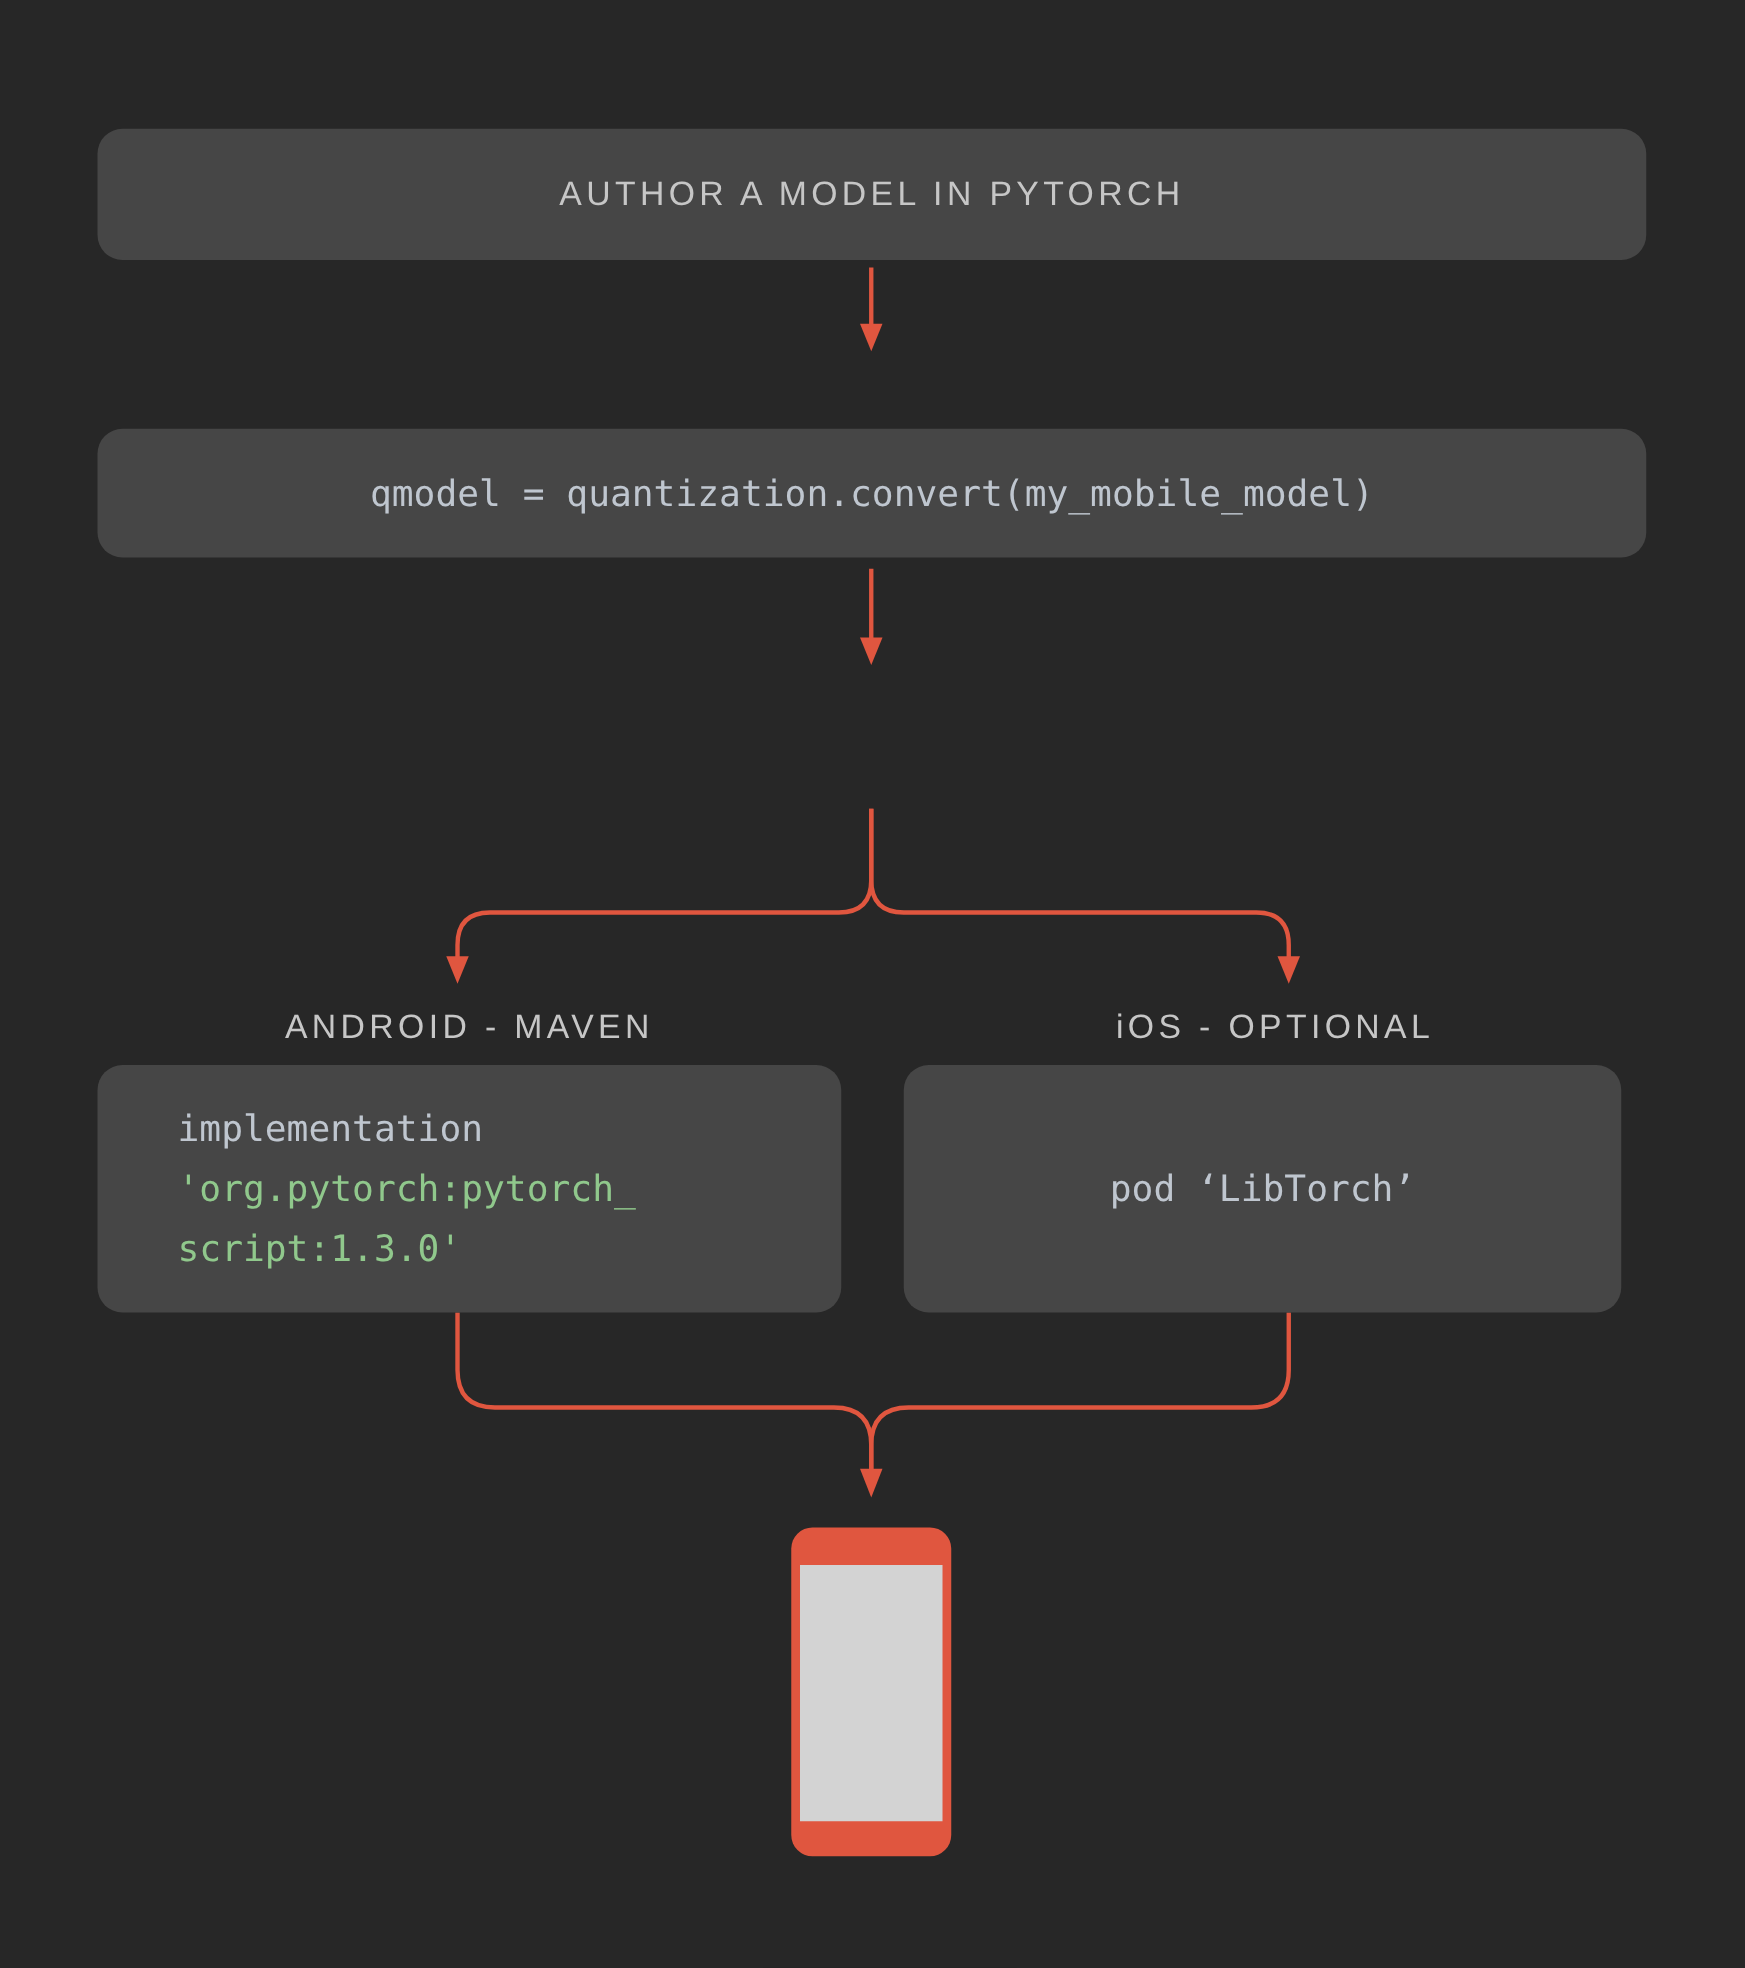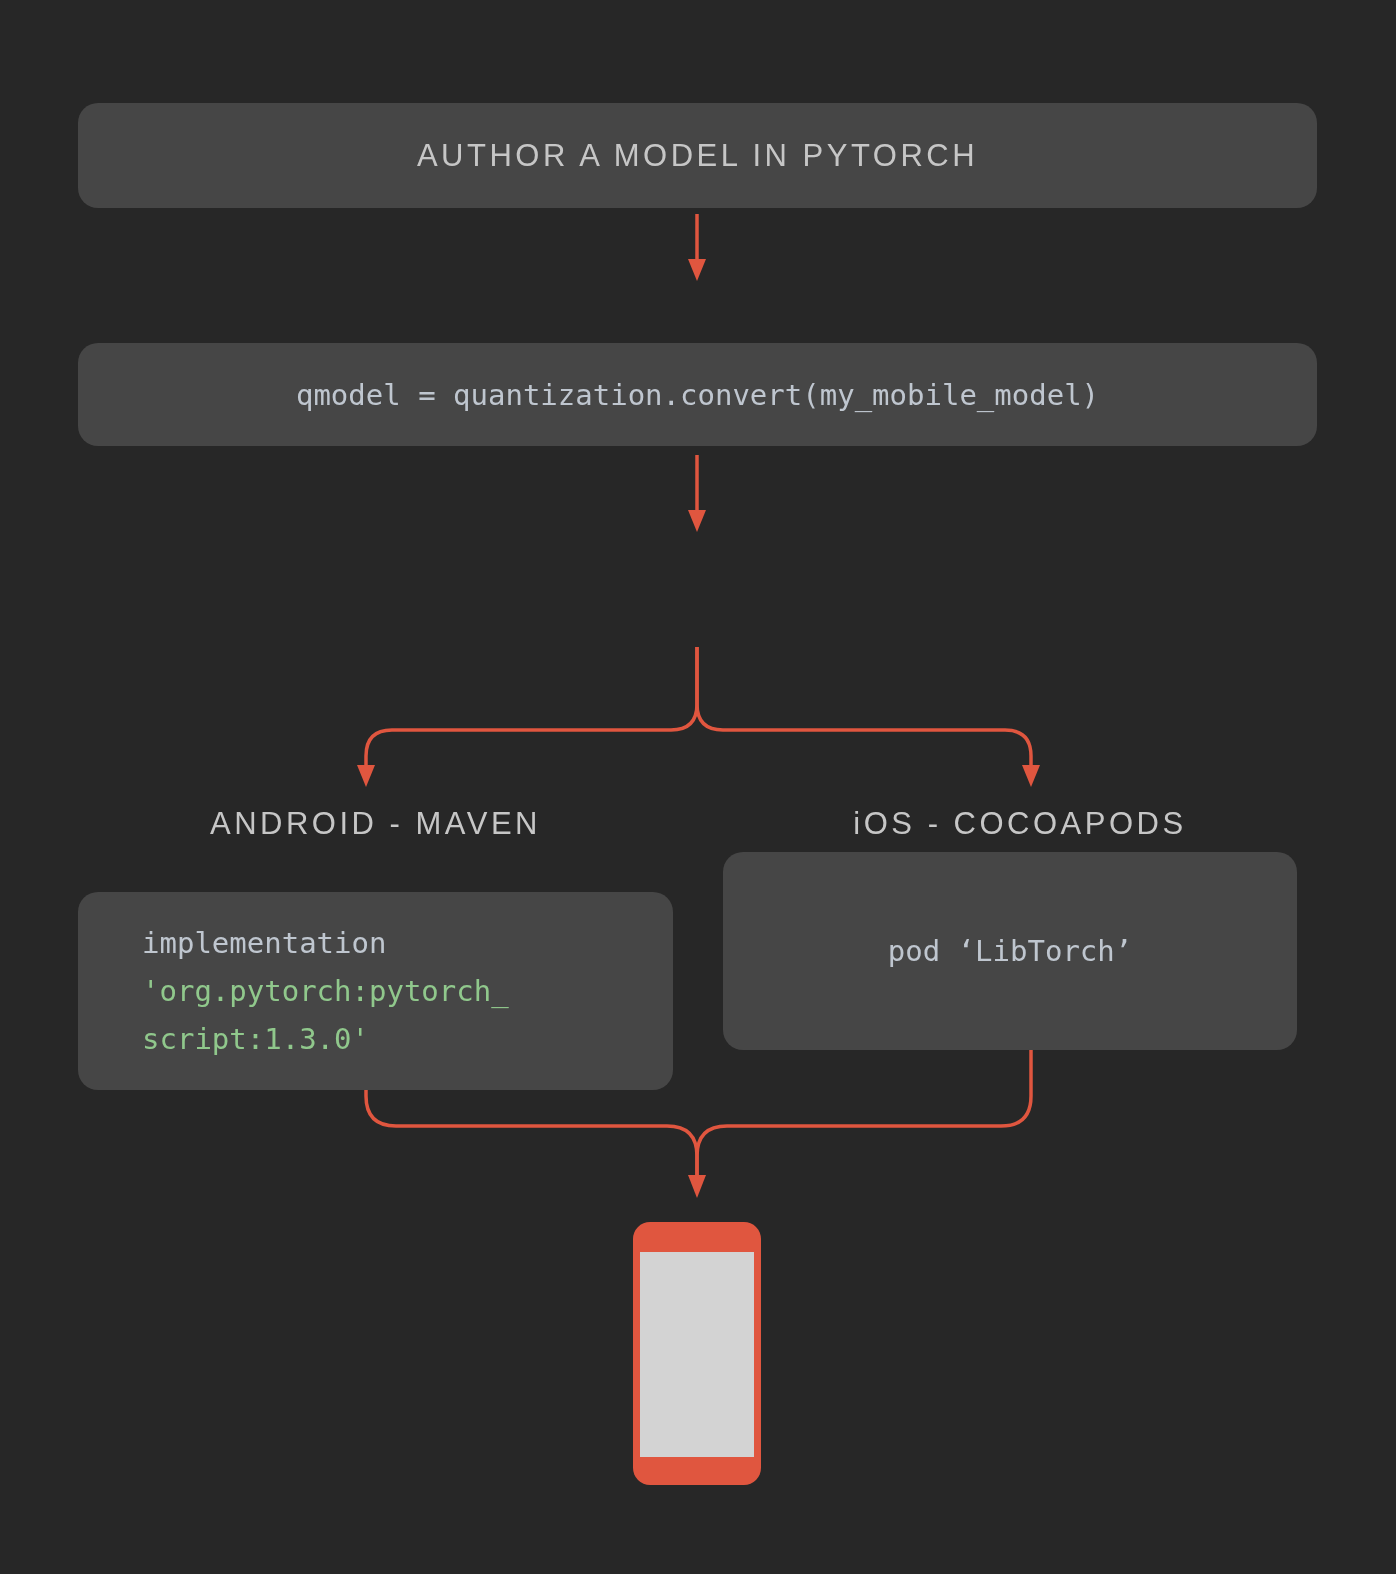--- a/index.html
+++ b/index.html
@@ -37,21 +37,21 @@
   .panel {
     position: absolute;
     background: var(--panel);
     border-radius: 20px;
     display: flex;
     align-items: center;
     justify-content: center;
   }
   .heading {
     color: var(--headingGrey);
-    font-size: 31px;
+    font-size: 27px;
     letter-spacing: 3.5px;
     white-space: nowrap;
   }
   .heading-row {
     position: absolute;
     display: flex;
     align-items: baseline;
     justify-content: center;
     white-space: nowrap;
   }
@@ -72,21 +72,20 @@
   .box-quant   { left: 78px;  top: 343px; width: 1239px; height: 103px; }
   .box-save    { left: 78px;  top: 540px; width: 1239px; height: 108px; }
   .android-heading { left: 78px;  top: 806px; width: 595px; }
   .ios-heading     { left: 723px; top: 806px; width: 594px; }
   .box-android {
     left: 78px; top: 852px; width: 595px; height: 198px;
     flex-direction: column;
     align-items: flex-start;
     justify-content: center;
     padding-left: 64px;
-    margin-top: 40px;
   }
   .box-android .code-line { line-height: 48px; }
   .box-ios { left: 723px; top: 852px; width: 574px; height: 198px; }
   .phone {
     position: absolute;
     left: 633px; top: 1222px;
     width: 128px; height: 263px;
     background: var(--accent);
     border-radius: 17px;
   }
@@ -127,21 +126,21 @@
   <div class="panel box-quant">
     <span class="code">qmodel = quantization.convert(my_mobile_model)</span>
   </div>
 
 
   <div class="heading-row android-heading">
     <span class="heading">ANDROID - MAVEN</span>
   </div>
 
   <div class="heading-row ios-heading">
-    <span class="heading">iOS - COCOAPODS</span>
+    <span class="heading">iOS - OPTIONAL</span>
   </div>
 
   <div class="panel box-android code">
     <div class="code-line">implementation</div>
     <div class="code-line green">'org.pytorch:pytorch_</div>
     <div class="code-line green">script:1.3.0'</div>
   </div>
 
   <div class="panel box-ios">
     <span class="code">pod ‘LibTorch’</span>

